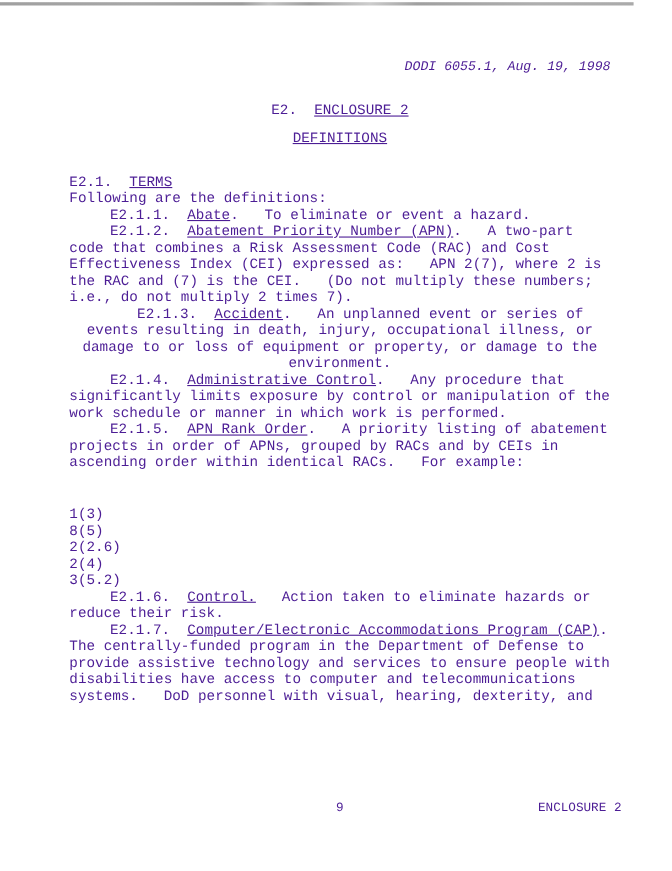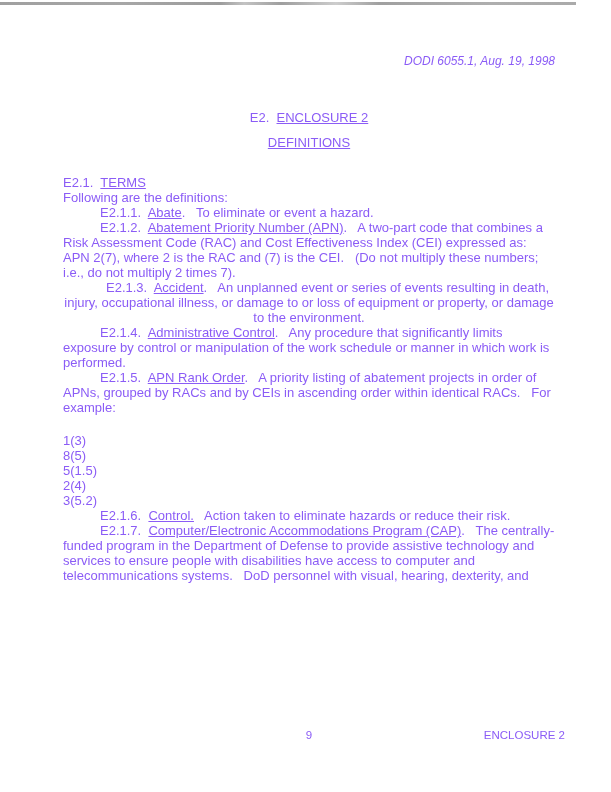--- a/index.html
+++ b/index.html
@@ -1,22 +1,22 @@
 <!DOCTYPE html>
 <html><head>
 <meta charset="utf-8">
 <style>
   html, body { margin: 0; padding: 0; background: #ffffff; }
   .page {
     position: relative;
     width: 576px;
     height: 792px;
     background: #ffffff;
-    font-family: Liberation Sans, sans-serif;
-    color: #8b5cf6;
+    font-family: Liberation Mono, monospace;
+    color: #4c1d95;
     overflow: hidden;
   }
   .scan-band {
     position: absolute;
     top: 2px; left: 0;
     width: 611px; height: 3px;
     background: linear-gradient(to right,
       #8f8f8f 0%, #979797 20%, #8a8a8a 36%, #b8b8b8 40%,
       #8d8d8d 46%, #c4c4c4 55%, #8f8f8f 62%, #a0a0a0 80%, #999999 100%);
     opacity: 0.85;
@@ -35,30 +35,30 @@
   }
   .line, p.para {
     margin: 0;
     font-size: 13px;
     line-height: 15px;
     white-space: pre-wrap;
   }
   .center { text-align: center; }
   .u { text-decoration: underline; }
   .indent { text-indent: 37px; }
-  .mt-title { margin-top: 41px; }
+  .mt-title { margin-top: 24px; }
   .mt-subtitle { margin-top: 10px; }
   .mt-terms { margin-top: 25px; }
   .mt-intro { margin-top: 15px; }
   .mt-d1 { margin-top: 10px; }
   .mt-d2 { margin-top: 11px; }
   .mt-d3 { margin-top: 20px; text-align: center; }
   .mt-d4 { margin-top: 16px; }
   .mt-d5 { margin-top: 14px; }
-  .mt-list { margin-top: 18px; }
+  .mt-list { margin-top: 32px; }
   .mt-d6 { margin-top: 19px; }
   .mt-d7 { margin-top: 10px; }
   .footer {
     position: absolute;
     left: 63px; top: 728px;
     width: 492px;
     font-size: 11.5px;
     line-height: 14px;
   }
   .footer .page-num { display: block; text-align: center; }
@@ -88,21 +88,21 @@
 
     <p class="para indent mt-d3"><span>E2.1.3.  </span><span class="u">Accident</span><span>.   An unplanned event or series of events resulting in death, injury, occupational illness, or damage to or loss of equipment or property, or damage to the environment.</span></p>
 
     <p class="para indent mt-d4"><span>E2.1.4.  </span><span class="u">Administrative Control</span><span>.   Any procedure that significantly limits exposure by control or manipulation of the work schedule or manner in which work is performed.</span></p>
 
     <p class="para indent mt-d5"><span>E2.1.5.  </span><span class="u">APN Rank Order</span><span>.   A priority listing of abatement projects in order of APNs, grouped by RACs and by CEIs in ascending order within identical RACs.   For example:</span></p>
 
     <div class="mt-list">
       <div class="line">1(3)</div>
       <div class="line">8(5)</div>
-      <div class="line">5(1.5)</div>
+      <div class="line">2(2.6)</div>
       <div class="line">2(4)</div>
       <div class="line">3(5.2)</div>
     </div>
 
     <p class="para indent mt-d6"><span>E2.1.6.  </span><span class="u">Control.</span><span>   Action taken to eliminate hazards or reduce their risk.</span></p>
 
     <p class="para indent mt-d7"><span>E2.1.7.  </span><span class="u">Computer/Electronic Accommodations Program (CAP)</span><span>.   The centrally-funded program in the Department of Defense to provide assistive technology and services to ensure people with disabilities have access to computer and telecommunications systems.   DoD personnel with visual, hearing, dexterity, and</span></p>
 
   </div>
 

